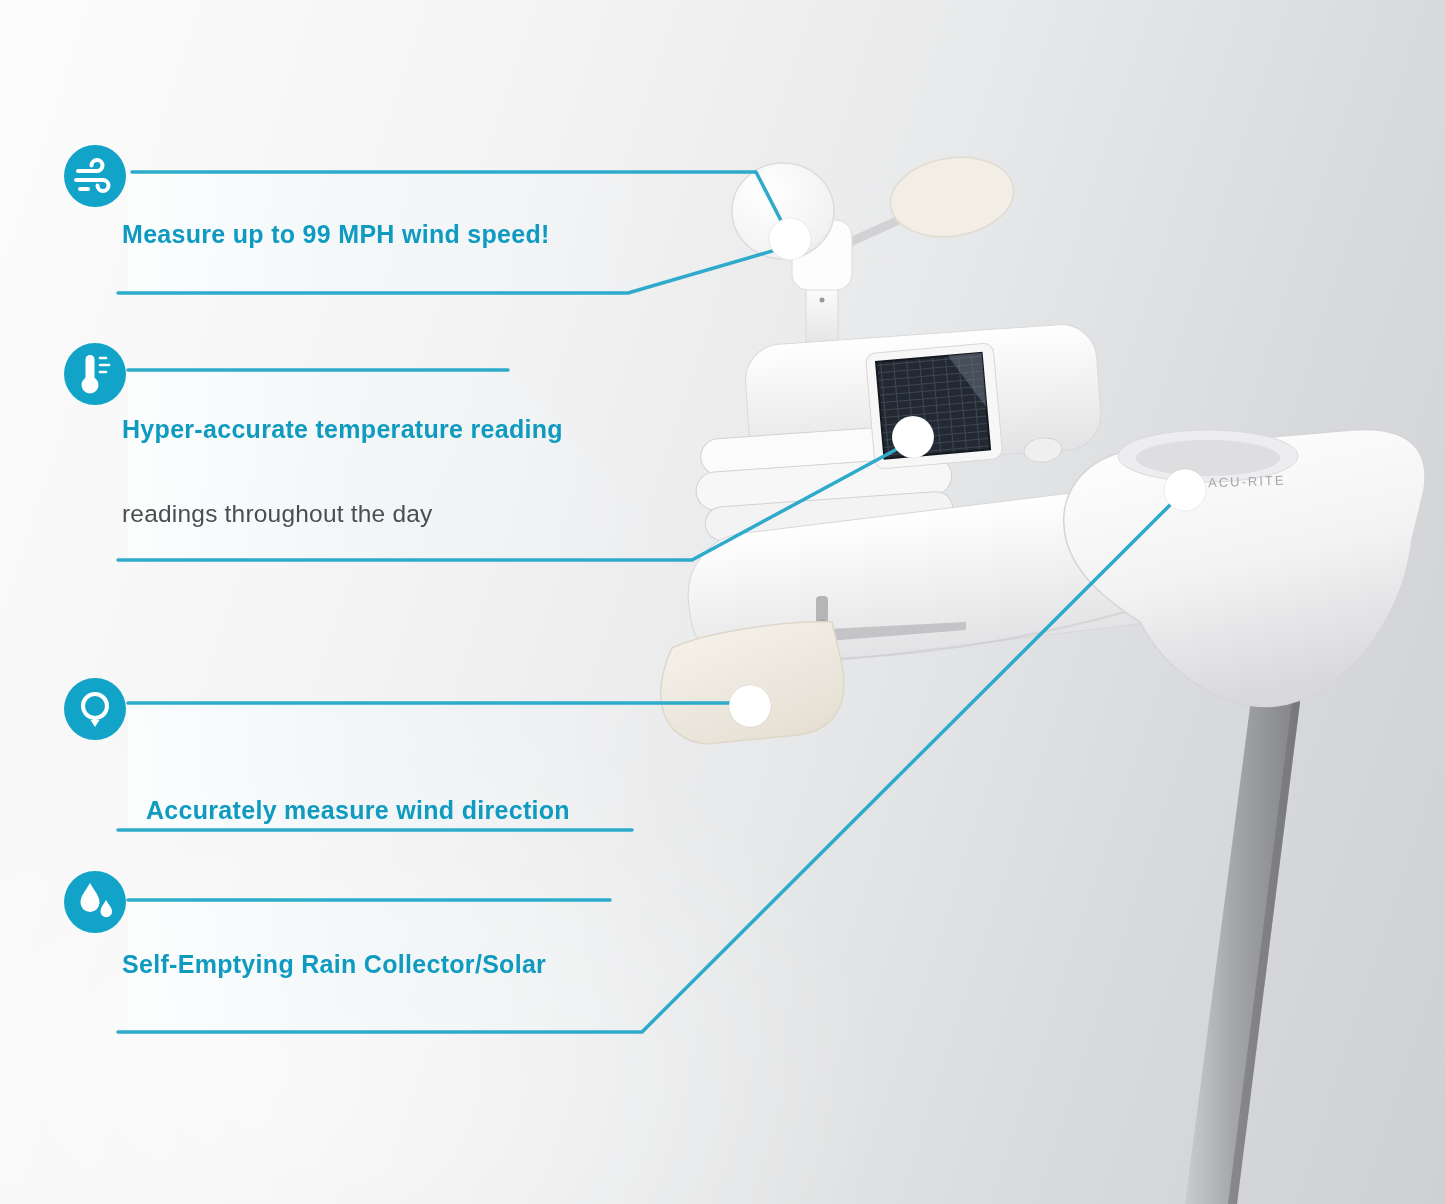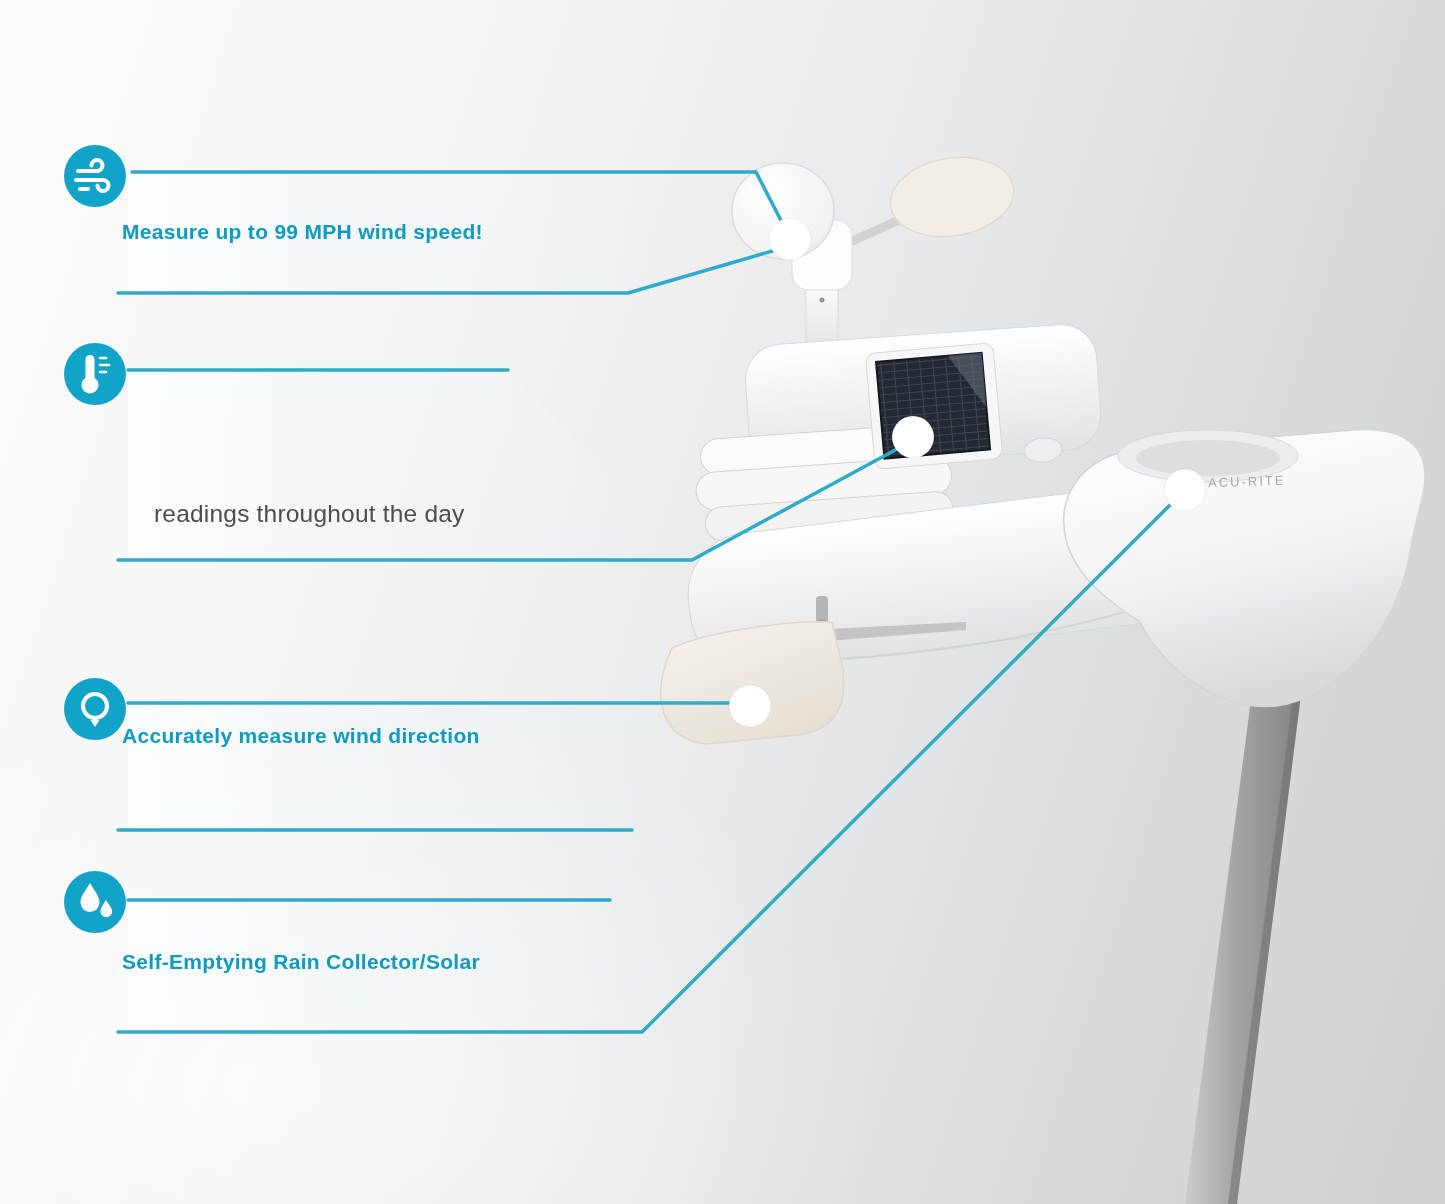--- a/index.html
+++ b/index.html
@@ -24,29 +24,29 @@
 
   .icon-circle {
     position:absolute; left:64px; width:62px; height:62px; border-radius:50%;
     background:#12a4c8; display:flex; align-items:center; justify-content:center;
   }
   .icon-circle svg { width:62px; height:62px; display:block; }
   #icon-1 { top:145px; } #icon-2 { top:343px; } #icon-3 { top:678px; } #icon-4 { top:871px; }
 
   .title {
     position:absolute; left:122px; color:#0f9ac0; font-weight:bold;
-    font-size:21px; letter-spacing:.3px; white-space:nowrap;
+    font-size:25px; letter-spacing:.3px; white-space:nowrap;
   }
-  #title-1 { top:220px; } #title-2 { top:415px; } #title-3 { top:724px; } #title-4 { top:950px; }
+  #title-1 { top:220px; } #title-2 { top:415px; } #title-3 { top:796px;margin-left:24px; } #title-4 { top:950px; }
 
   .desc {
     position:absolute; left:122px; color:#4d4d4f; font-size:24.5px;
     letter-spacing:.2px; white-space:nowrap;
   }
-  #desc-1 { top:460px; } #desc-2 { top:500px;margin-left:32px; }
+  #desc-1 { top:460px; } #desc-2 { top:500px; }
 </style>
 </head>
 <body>
 
 <div class="stage">
 
   <div class="band" id="band-1"></div>
   <div class="band" id="band-2"></div>
   <div class="band" id="band-3"></div>
   <div class="band" id="band-4"></div>
@@ -165,20 +165,21 @@
     <svg viewBox="0 0 62 62">
       <rect x="21.5" y="12" width="9" height="28" rx="4.5" fill="#ffffff"></rect>
       <circle cx="26" cy="42" r="8.5" fill="#ffffff"></circle>
       <g stroke="#ffffff" stroke-width="2.6" stroke-linecap="round">
         <line x1="36" y1="15" x2="42" y2="15"></line>
         <line x1="36" y1="22" x2="45" y2="22"></line>
         <line x1="36" y1="29" x2="42" y2="29"></line>
       </g>
     </svg>
   </div>
+  <div class="title" id="title-2">Hyper-accurate temperature reading</div>
   <div class="desc" id="desc-2">readings throughout the day</div>
 
   <div class="icon-circle" id="icon-3">
     <svg viewBox="0 0 62 62">
       <circle cx="31" cy="28" r="12" fill="none" stroke="#ffffff" stroke-width="4"></circle>
       <path d="M26.5 42 L31 49 L35.5 42 Z" fill="#ffffff"></path>
     </svg>
   </div>
   <div class="title" id="title-3">Accurately measure wind direction</div>
 

